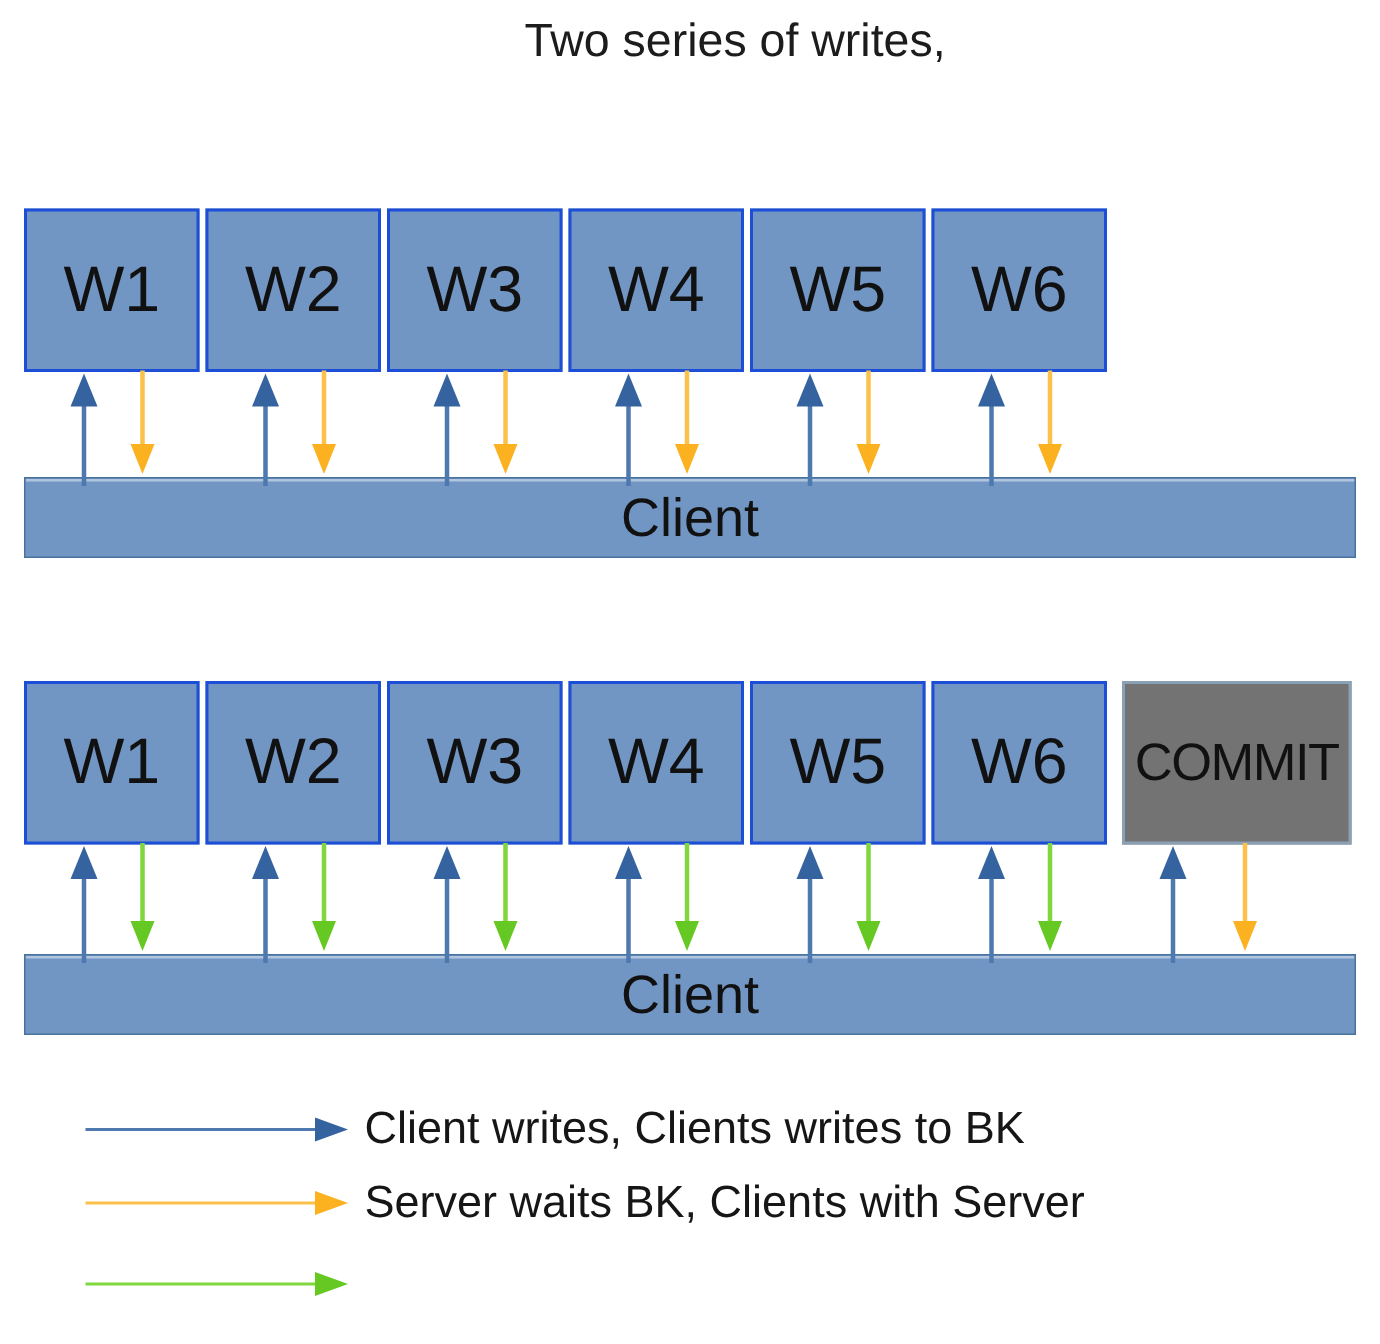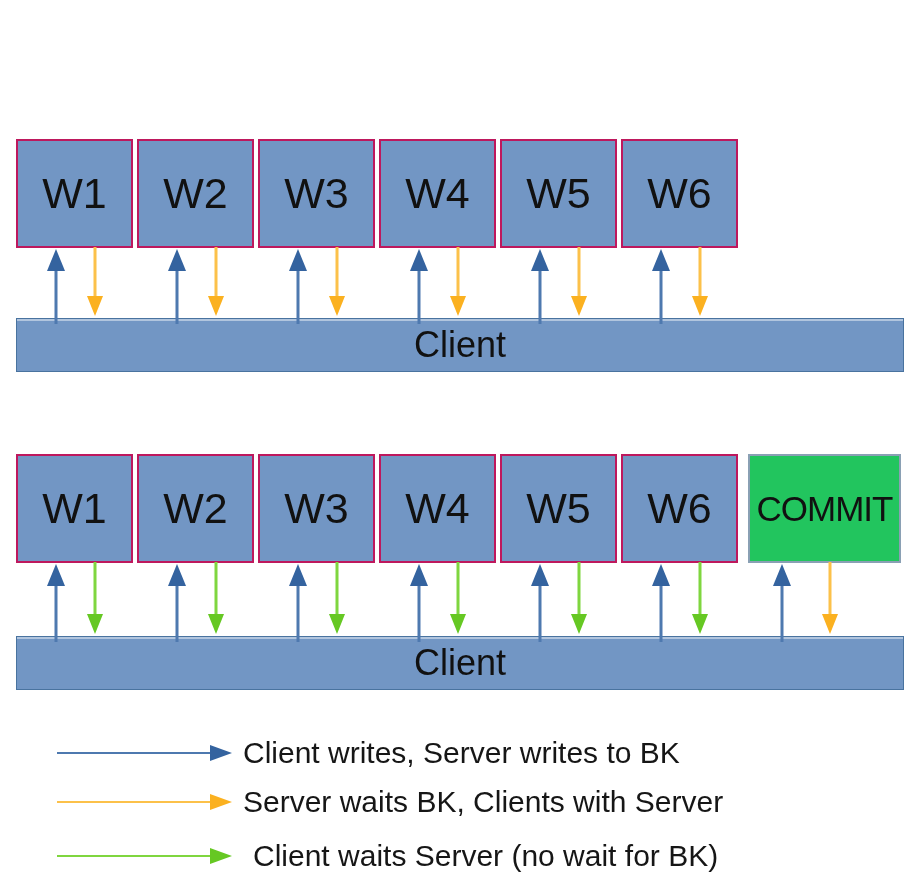--- a/index.html
+++ b/index.html
@@ -6,26 +6,26 @@
   .canvas{
     position:relative;width:920px;height:896px;background:#ffffff;overflow:hidden;
     font-family:"Liberation Sans", sans-serif;color:#1a1a1a;
   }
   .title{
     position:absolute;top:8px;left:60px;right:0;text-align:center;
     font-size:31px;line-height:38px;color:#1c1c1c;
   }
   .wbox{
     position:absolute;width:117px;height:109px;box-sizing:border-box;
-    background:#7296c4;border:2px solid #be185d;
+    background:#7296c4;border:2px solid #1d4ed8;
     display:flex;align-items:center;justify-content:center;
     font-size:43px;color:#111;
   }
   .wbox.commit{
-    width:153px;background:#22c55e;border:2px solid #8aa0b4;
+    width:153px;background:#737373;border:2px solid #8aa0b4;
     font-size:35px;letter-spacing:-1px;
   }
   .bar{
     position:absolute;left:16px;width:888px;height:54px;box-sizing:border-box;
     background:#7296c4;border:1px solid #49739f;
     box-shadow:inset 0 2px 0 rgba(255,255,255,0.45);
     display:flex;align-items:center;justify-content:center;
     font-size:36px;color:#111;z-index:1;
   }
   .arrow{position:absolute;width:18px;z-index:2;}
@@ -45,20 +45,21 @@
     position:absolute;right:0;top:50%;transform:translateY(-50%);width:0;height:0;
     border-top:8px solid transparent;border-bottom:8px solid transparent;
   }
   .legend-row.indent .label{margin-left:10px;}
 </style>
 </head>
 <body>
 
 <div class="canvas">
   <div class="title">
+    <div>Two series of writes,</div>
   </div>
 
   <div id="series-0">
       <div class="wbox" style="left: 16px; top: 139px;">
         <span>W1</span>
       </div>
       <div class="arrow up" style="left: 47px; top: 249px; height: 75px;">
         <i class="line" style="background: rgb(78, 121, 175);"></i>
         <i class="head" style="border-bottom: 22px solid rgb(52, 99, 159);"></i>
       </div>
@@ -207,29 +208,28 @@
     </div>
   <div class="bar" style="top:636px;">
     <span>Client</span>
   </div>
 
   <div class="legend-row" style="top:731px;">
     <span class="legend-arrow">
       <i class="lline" style="background: rgb(78, 121, 175);"></i>
       <i class="lhead" style="border-left: 22px solid rgb(52, 99, 159);"></i>
     </span>
-    <span class="label">Client writes, Server writes to BK</span>
+    <span class="label">Client writes, Clients writes to BK</span>
   </div>
   <div class="legend-row" style="top:780px;">
     <span class="legend-arrow">
       <i class="lline" style="background: rgb(252, 193, 74);"></i>
       <i class="lhead" style="border-left: 22px solid rgb(251, 177, 32);"></i>
     </span>
     <span class="label">Server waits BK, Clients with Server</span>
   </div>
   <div class="legend-row indent" style="top:834px;">
     <span class="legend-arrow">
       <i class="lline" style="background: rgb(127, 214, 63);"></i>
       <i class="lhead" style="border-left: 22px solid rgb(102, 200, 35);"></i>
     </span>
-    <span class="label">Client waits Server (no wait for BK)</span>
   </div>
 </div>
 
 </body></html>

